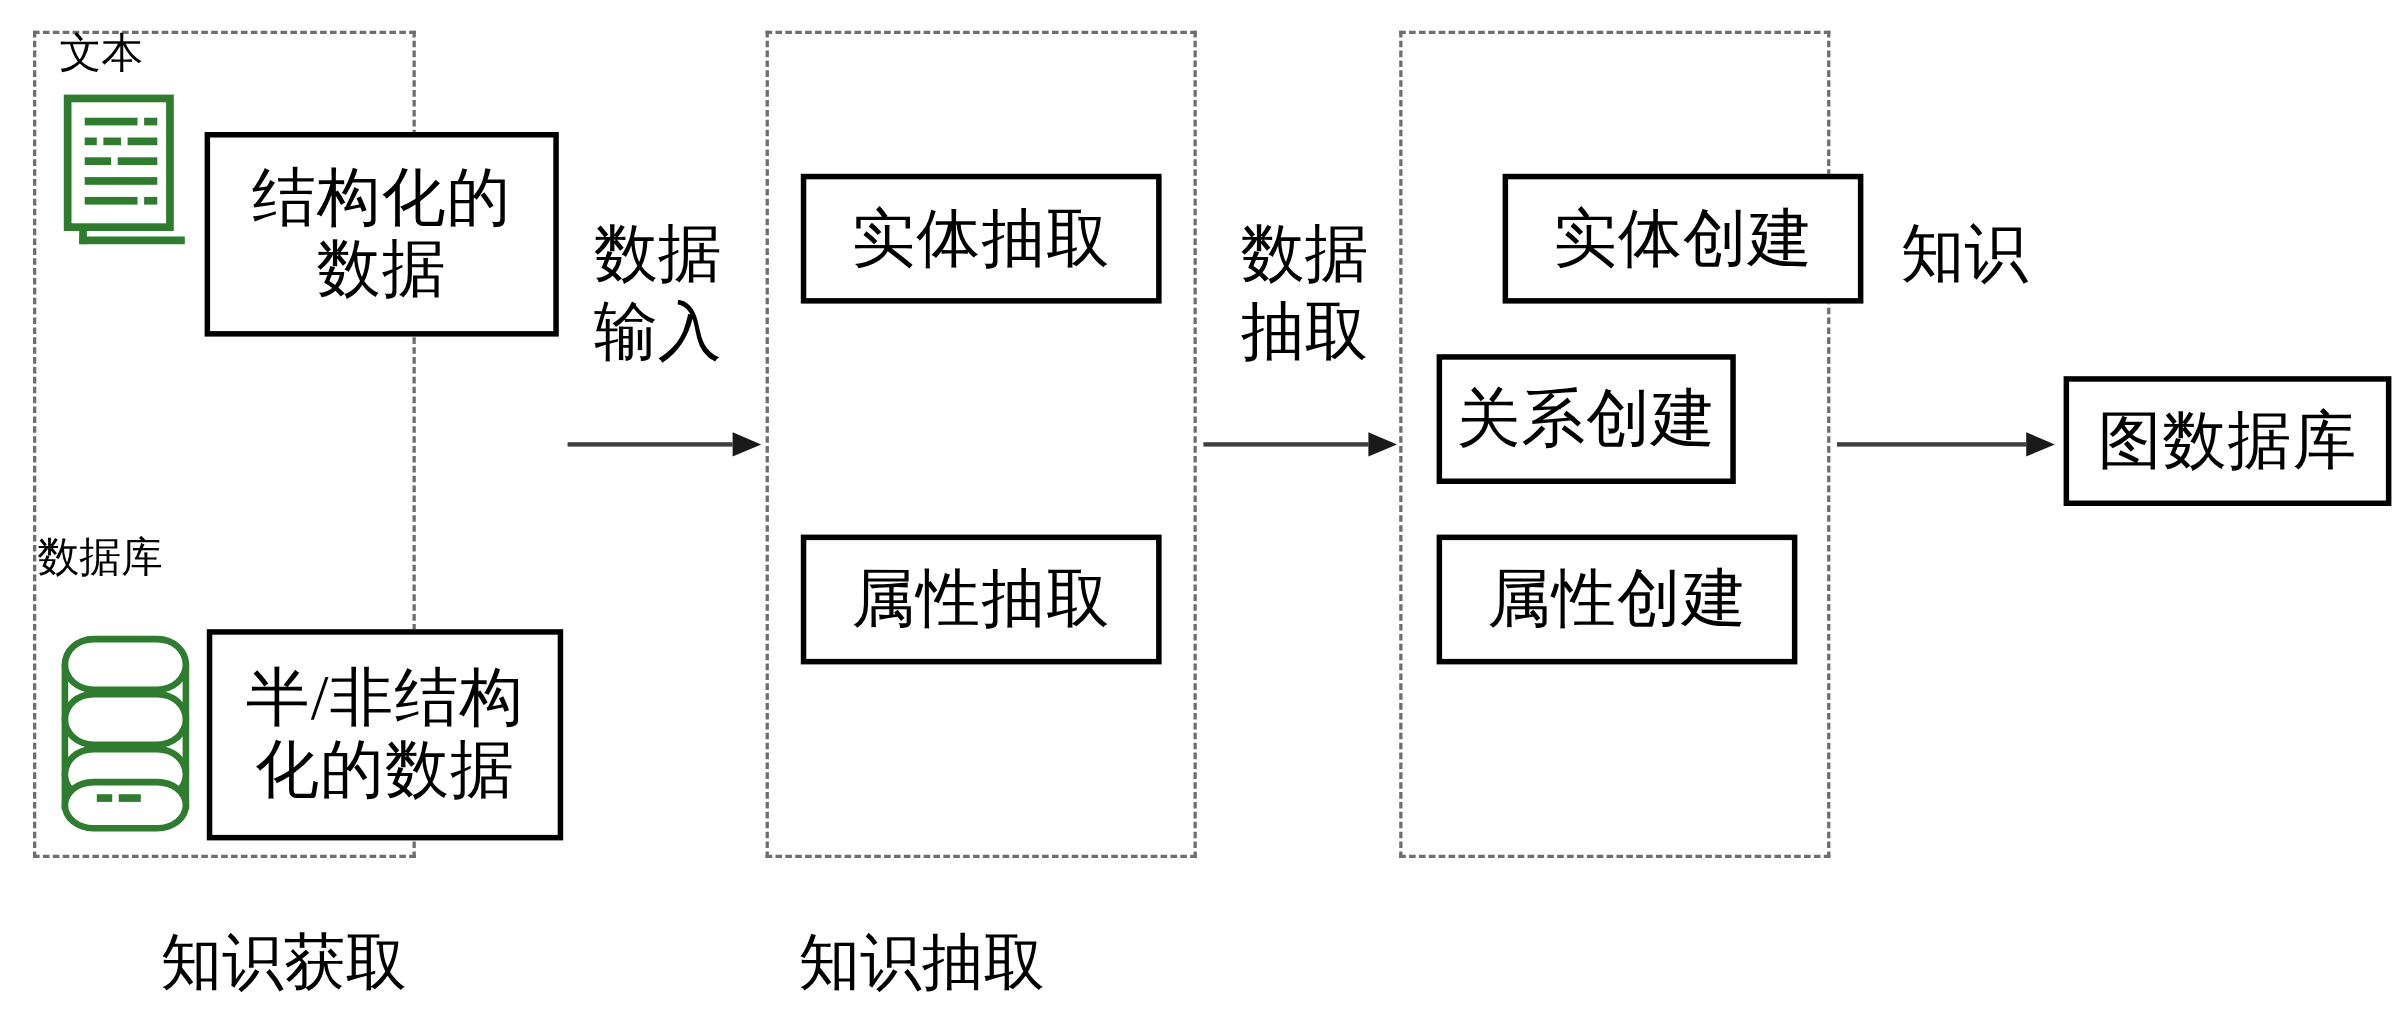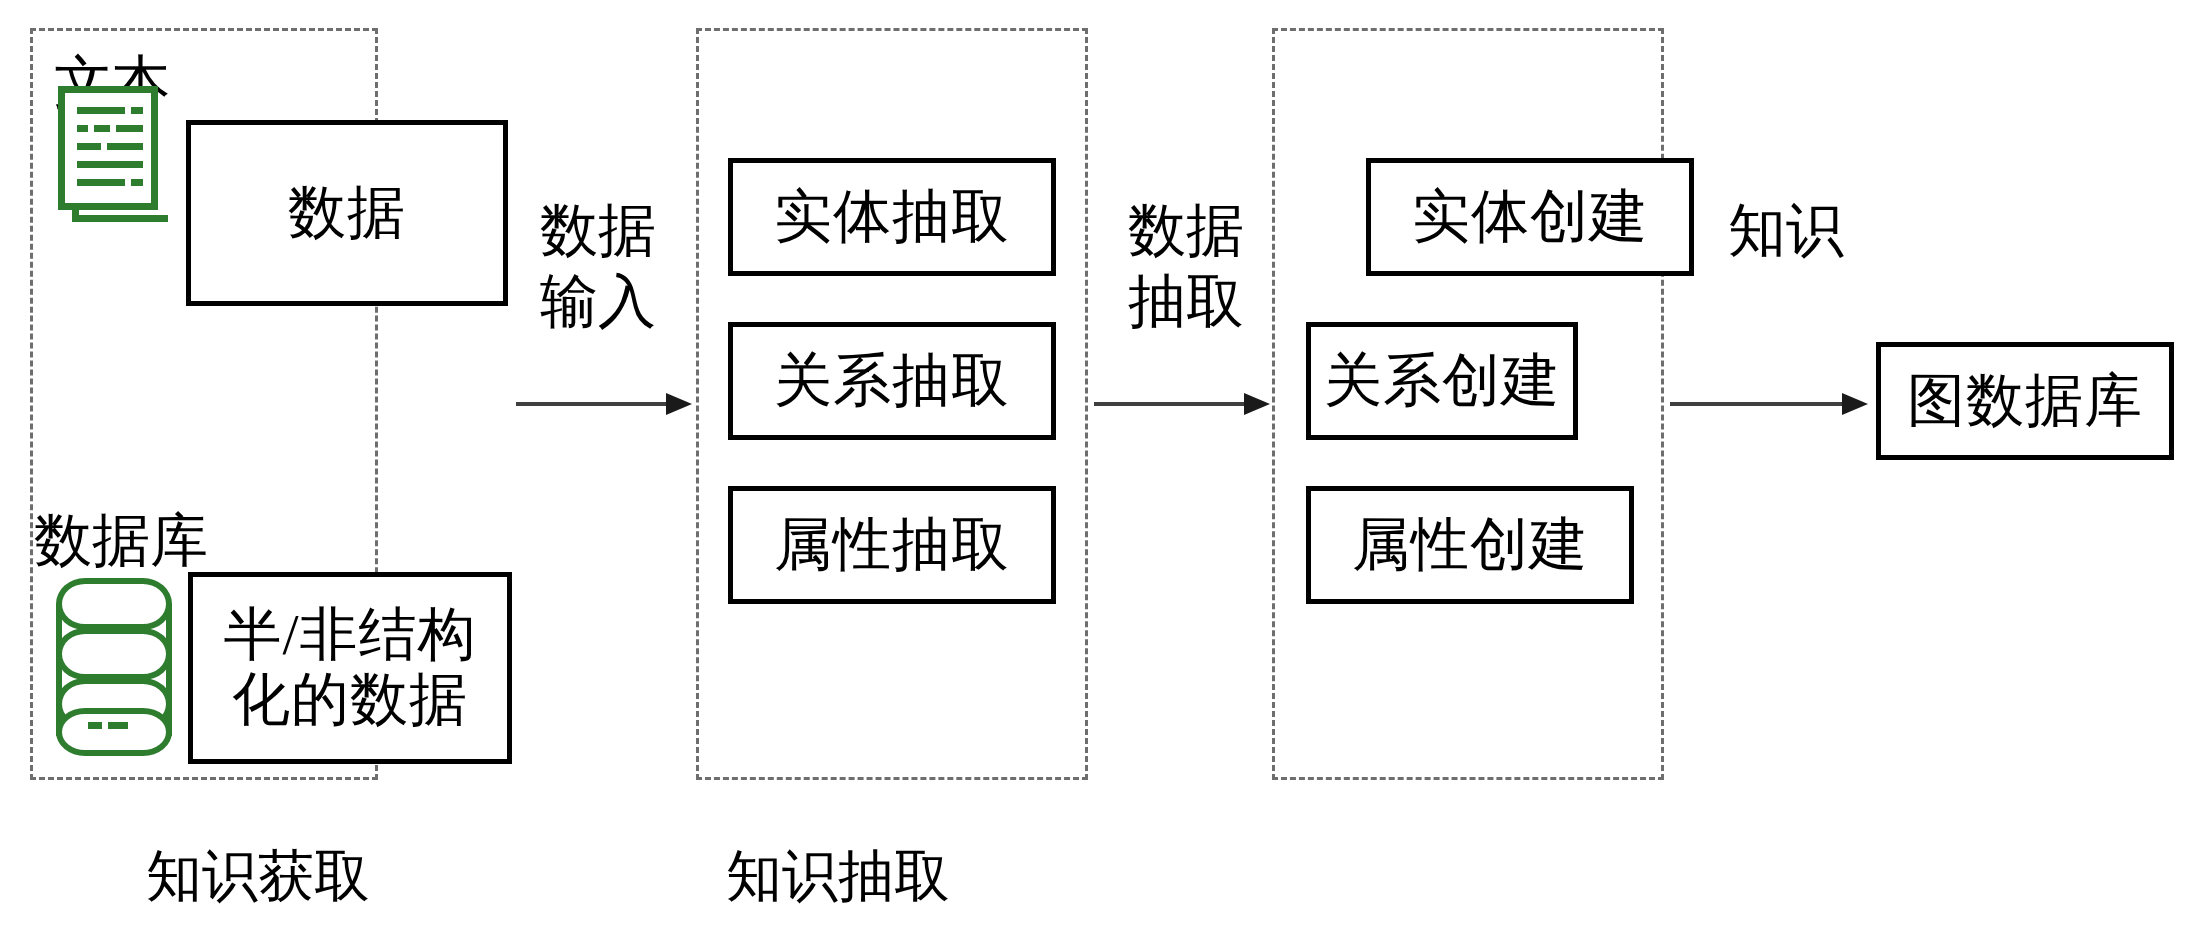--- a/index.html
+++ b/index.html
@@ -6,21 +6,21 @@
   body{width:2186px;height:934px;font-family:"Liberation Serif","DejaVu Serif",serif;color:#000;overflow:hidden;}
   #stage{position:relative;width:2186px;height:934px;background:#fff;}
 
   .dashed-col{position:absolute;border:3px dashed #6e6e6e;box-sizing:border-box;background:transparent;}
 
   .solid-box{position:absolute;border:5px solid #000;box-sizing:border-box;background:#fff;
              display:flex;align-items:center;justify-content:center;text-align:center;
              font-size:58px;line-height:1.12;letter-spacing:1px;}
   .solid-box.two-line{flex-direction:column;}
 
-  .plain-label{position:absolute;font-size:58px;line-height:1.0;white-space:nowrap;margin-top:24px;}
+  .plain-label{position:absolute;font-size:38px;line-height:1.0;white-space:nowrap;}
   .stage-caption{position:absolute;font-size:56px;line-height:1.0;white-space:nowrap;}
 
   .edge-label{position:absolute;font-size:58px;line-height:1.22;text-align:center;white-space:nowrap;}
 
   .arrow{position:absolute;height:22px;}
   .arrow .shaft{position:absolute;left:0;top:9px;height:4px;background:#3f3f3f;}
   .arrow .head{position:absolute;top:0;width:0;height:0;
                border-top:11px solid transparent;border-bottom:11px solid transparent;
                border-left:26px solid #1a1a1a;}
 
@@ -57,20 +57,21 @@
       <div class="ln" style="left:51px;top:32px;width:27px;"></div>
       <div class="ln" style="left:12px;top:50px;width:24px;"></div>
       <div class="ln" style="left:42px;top:50px;width:36px;"></div>
       <div class="ln" style="left:12px;top:68px;width:66px;"></div>
       <div class="ln" style="left:12px;top:86px;width:48px;"></div>
       <div class="ln" style="left:66px;top:86px;width:12px;"></div>
     </div>
   </div>
 
   <div class="solid-box two-line" style="left:186px;top:120px;width:322px;height:186px;">
+    <span>结构化的</span>
     <span>数据</span>
   </div>
 
   <div class="plain-label" style="left:34px;top:488px;">数据库</div>
 
   <div class="db-icon" style="left:56px;top:578px;width:116px;height:178px;">
     <div class="band" style="top:26px;width:116px;height:50px;"></div>
     <div class="band" style="top:76px;width:116px;height:50px;"></div>
     <div class="band" style="top:126px;width:116px;height:32px;"></div>
     <div class="ell" style="top:0px;width:116px;height:52px;"></div>
@@ -96,23 +97,20 @@
   </div>
   <div class="arrow" style="left:516px;top:393px;width:176px;">
     <div class="shaft" style="width:150px;"></div>
     <div class="head" style="left:150px;"></div>
   </div>
 
   <div class="dashed-col" style="left:696px;top:28px;width:392px;height:752px;"></div>
 
   <div class="solid-box" style="left:728px;top:158px;width:328px;height:118px;">
     <span>实体抽取</span>
-  </div>
-  <div class="solid-box" style="left:728px;top:322px;width:328px;height:118px;">
-    <span>关系抽取</span>
   </div>
   <div class="solid-box" style="left:728px;top:486px;width:328px;height:118px;">
     <span>属性抽取</span>
   </div>
 
   <div class="edge-label" style="left:1106px;top:196px;width:160px;">
     <div>数据</div>
     <div>抽取</div>
   </div>
   <div class="arrow" style="left:1094px;top:393px;width:176px;">

